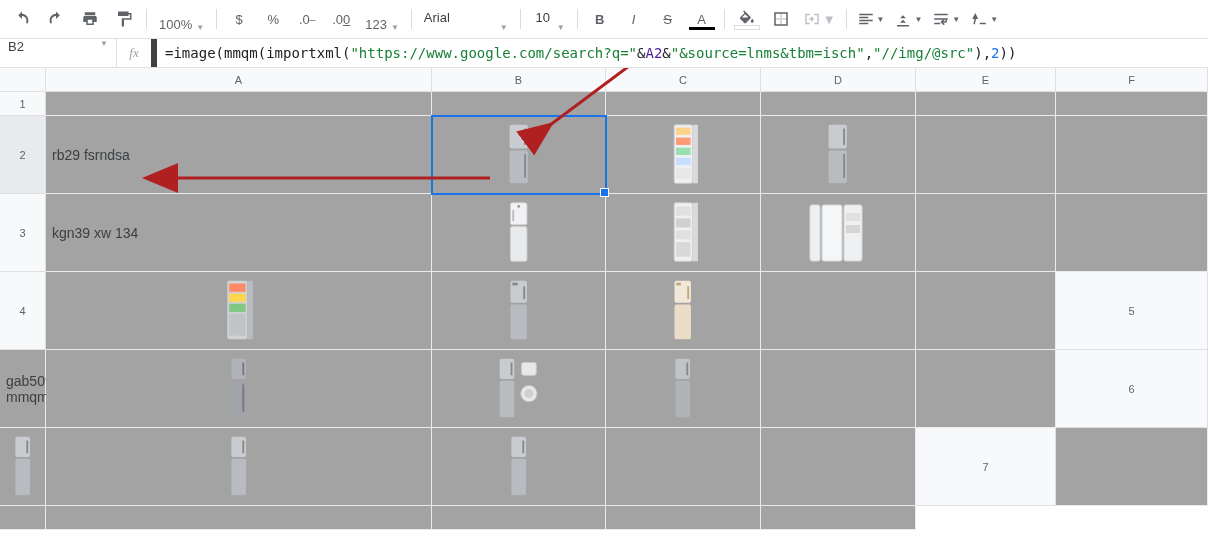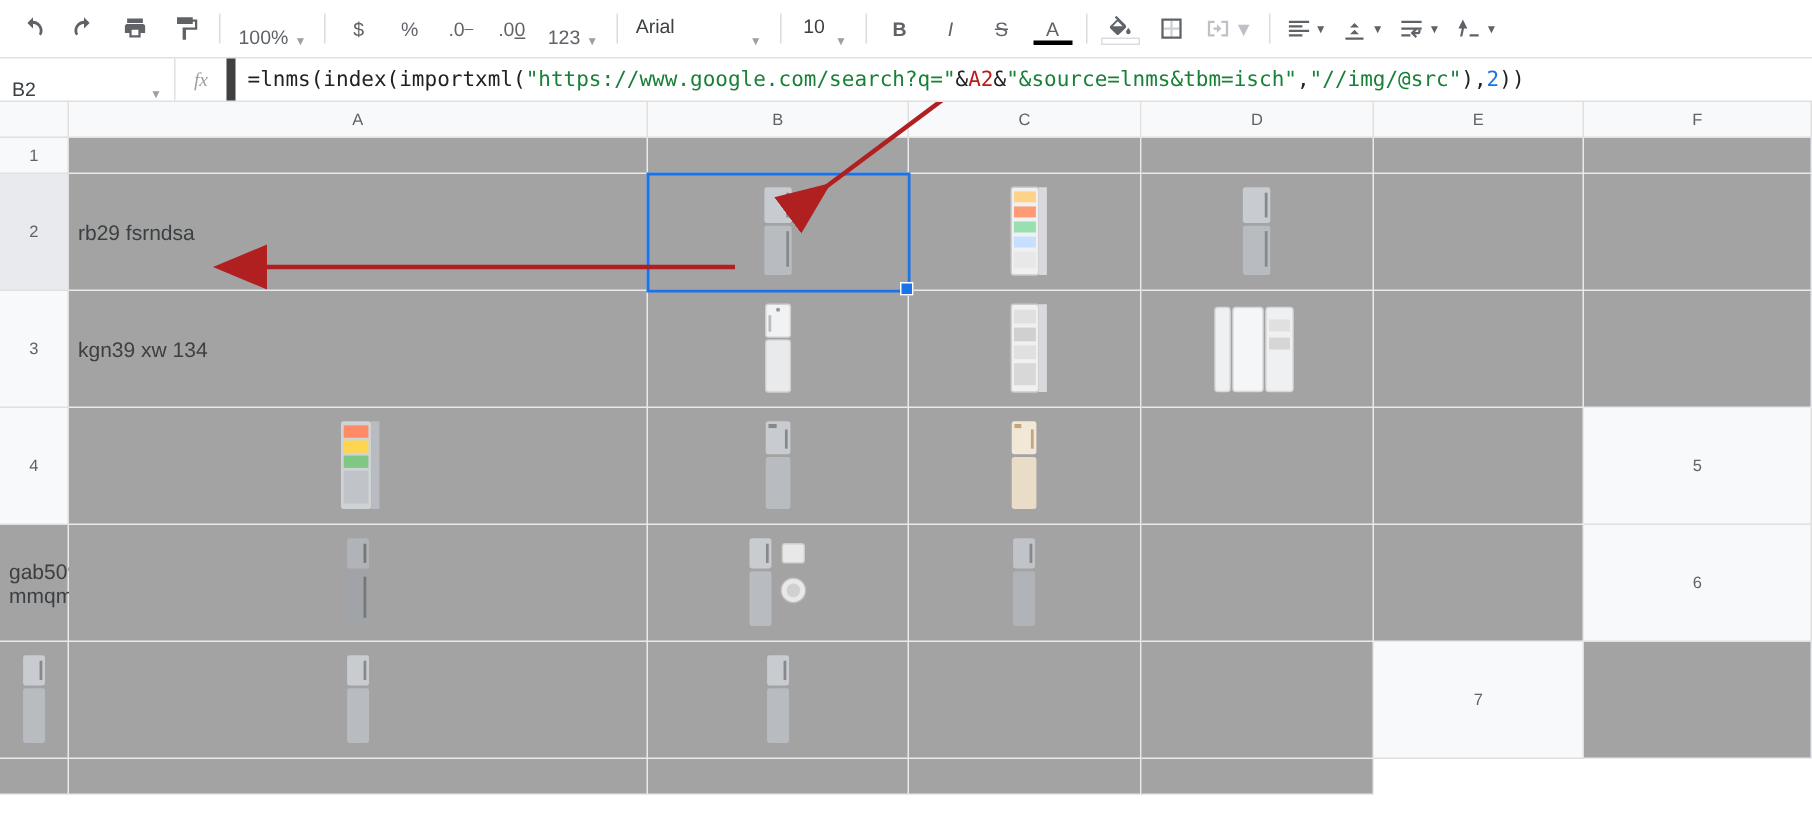--- a/index.html
+++ b/index.html
@@ -10,27 +10,27 @@
   .dd{display:inline-flex;align-items:flex-end;gap:4px;color:#5f6368;padding:0 6px;height:26px;cursor:pointer}
   .dd .car{font-size:8px;color:#9aa0a6}
   .fontbox{border:none;background:transparent;width:72px;height:22px;color:#3c4043;font-size:13px;text-align:left}
   .sizebox{width:20px;text-align:center}
   .txtA{position:relative}
   .txtA .bar{position:absolute;left:3px;right:3px;bottom:2px;height:3px;background:#000}
   .fillA{position:relative}
   .fillA .bar{position:absolute;left:3px;right:3px;bottom:2px;height:3px;background:#fff;border:1px solid #dadce0}
   
   .fbar{display:flex;align-items:center;height:28px;border-bottom:1px solid #e0e0e0}
-  .namebox{width:100px;display:flex;align-items:flex-end;justify-content:space-between;padding:0 8px;border-right:1px solid #e0e0e0;height:100%;color:#3c4043;font-size:13px}
+  .namebox{width:100px;display:flex;align-items:flex-start;justify-content:space-between;padding:0 8px;border-right:1px solid #e0e0e0;height:100%;color:#3c4043;font-size:13px}
   .namebox .car{font-size:8px;color:#9aa0a6}
   .fx{width:34px;display:flex;align-items:center;justify-content:center;color:#9aa0a6;font-style:italic;border-right:6px solid #404040;height:100%;font-family:Liberation Serif, serif}
   .formula{flex:1;padding:0 8px;font-family:Consolas,Menlo,monospace;font-size:14px;white-space:nowrap;overflow:hidden}
   .formula .fn{color:#202124}
   .formula .str{color:#188038}
-  .formula .ref{color:#b91c1c}
+  .formula .ref{color:#4c1d95}
   .formula .num{color:#1a73e8}
   
   .grid{position:relative;display:grid;grid-template-columns:46px 386px 174px 155px 155px 140px 152px;grid-template-rows:24px 24px 78px 78px 78px 78px 78px 24px}
   .hdr,.rhdr{background:#f8f9fa;display:flex;align-items:center;justify-content:center;font-size:11px;color:#5f6368}
   .hdr{border-right:1px solid #e0e0e0;border-bottom:1px solid #e0e0e0}
   .rhdr{border-right:1px solid #e0e0e0;border-bottom:1px solid #e0e0e0}
   .cell{border-right:1px solid #e8eaed;border-bottom:1px solid #e8eaed;display:flex;align-items:center;padding:0 6px;font-size:14px;color:#3c4043;background:#a3a3a3;position:relative;justify-content:flex-start}
   .imgcell{justify-content:center;padding:0}
   .corner{background:#f8f9fa;border-right:1px solid #e0e0e0;border-bottom:1px solid #e0e0e0}
   .sel{outline:2px solid #1a73e8;outline-offset:-1px;z-index:2}
@@ -149,21 +149,21 @@
     </div>
 </div>
 
 <div class="fbar">
   <div class="namebox">
       <span>B2</span>
       <span class="car">▼</span>
     </div>
   <div class="fx">fx</div>
   <div class="formula">
-    <span class="fn">=lnms(index(importxml(</span><span class="str">"https://www.google.com/search?q="</span><span class="fn">&amp;</span><span class="ref">A2</span><span class="fn">&amp;</span><span class="str">"&amp;source=lnms&amp;tbm=isch"</span><span class="fn">,</span><span class="str">"//img/@src"</span><span class="fn">),</span><span class="num">2</span><span class="fn">))</span>
+    <span class="fn">=image(mmqm(importxml(</span><span class="str">"https://www.google.com/search?q="</span><span class="fn">&amp;</span><span class="ref">A2</span><span class="fn">&amp;</span><span class="str">"&amp;source=lnms&amp;tbm=isch"</span><span class="fn">,</span><span class="str">"//img/@src"</span><span class="fn">),</span><span class="num">2</span><span class="fn">))</span>
   </div>
 </div>
 
 <div class="grid">
 
   <div class="corner"></div>
   <div class="hdr">A</div>
   <div class="hdr">B</div>
   <div class="hdr">C</div>
   <div class="hdr">D</div>

